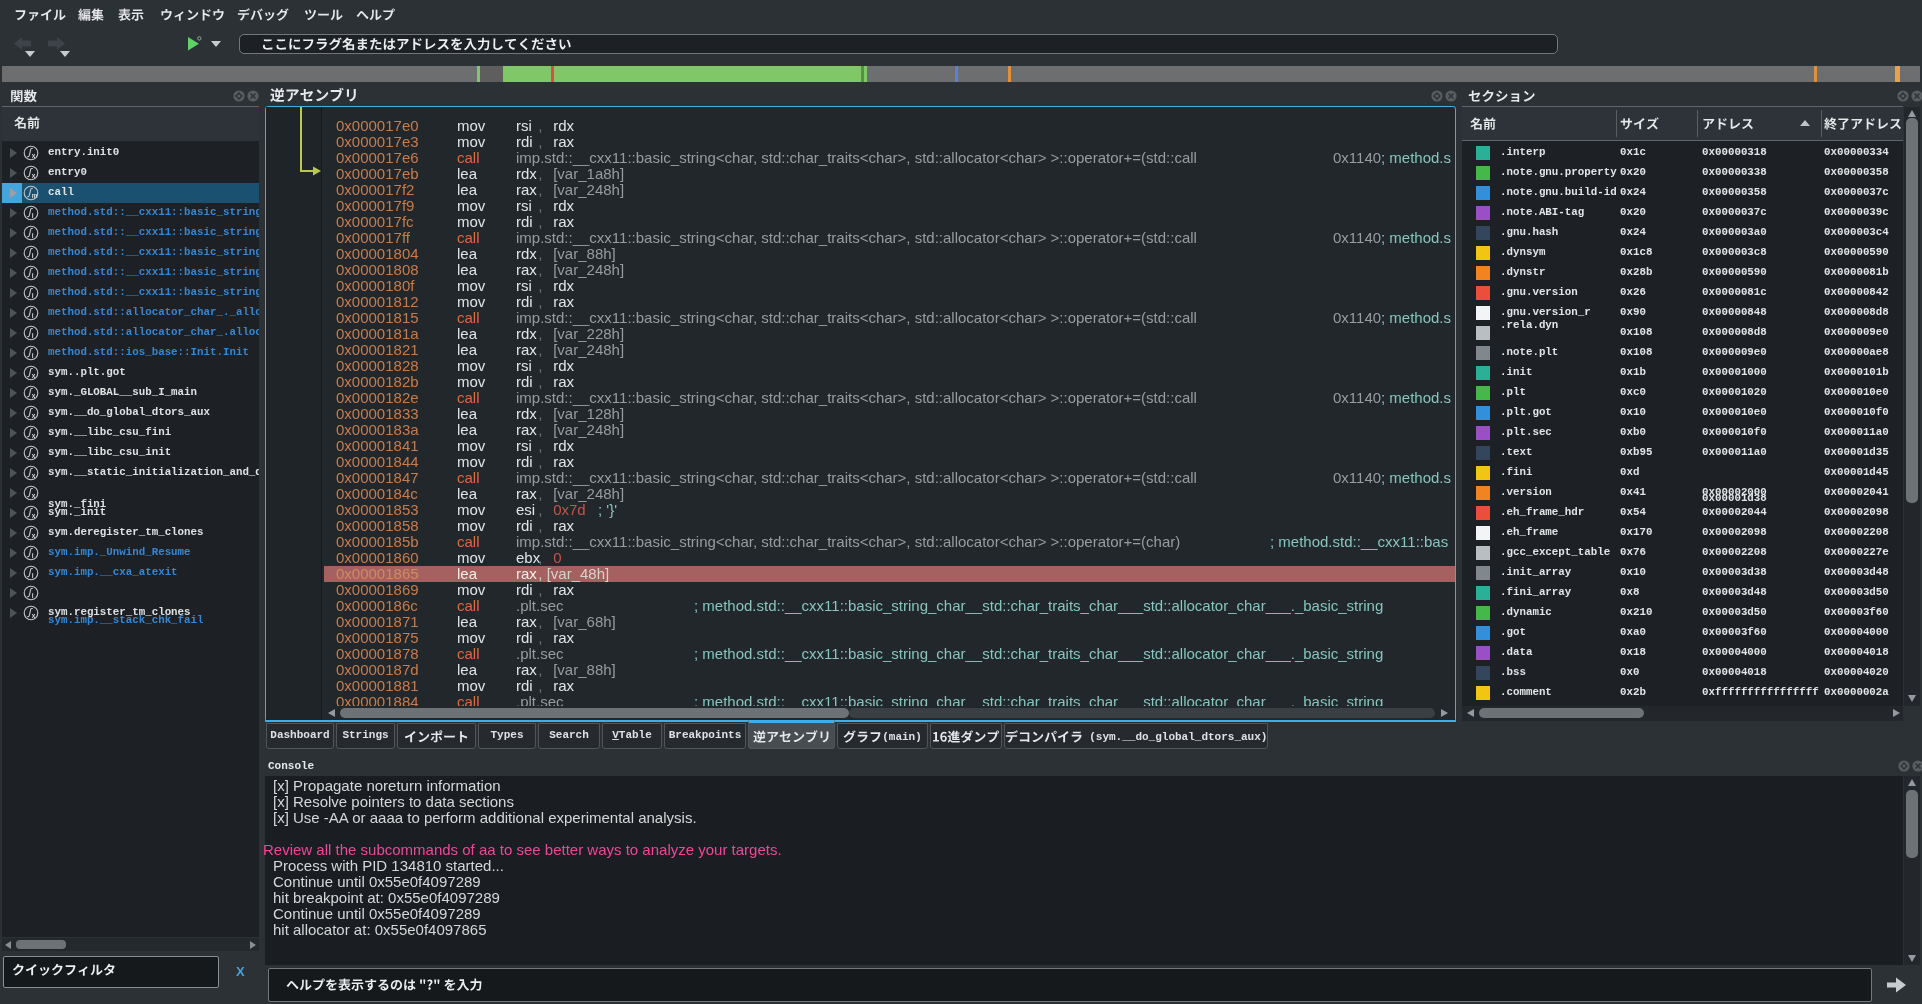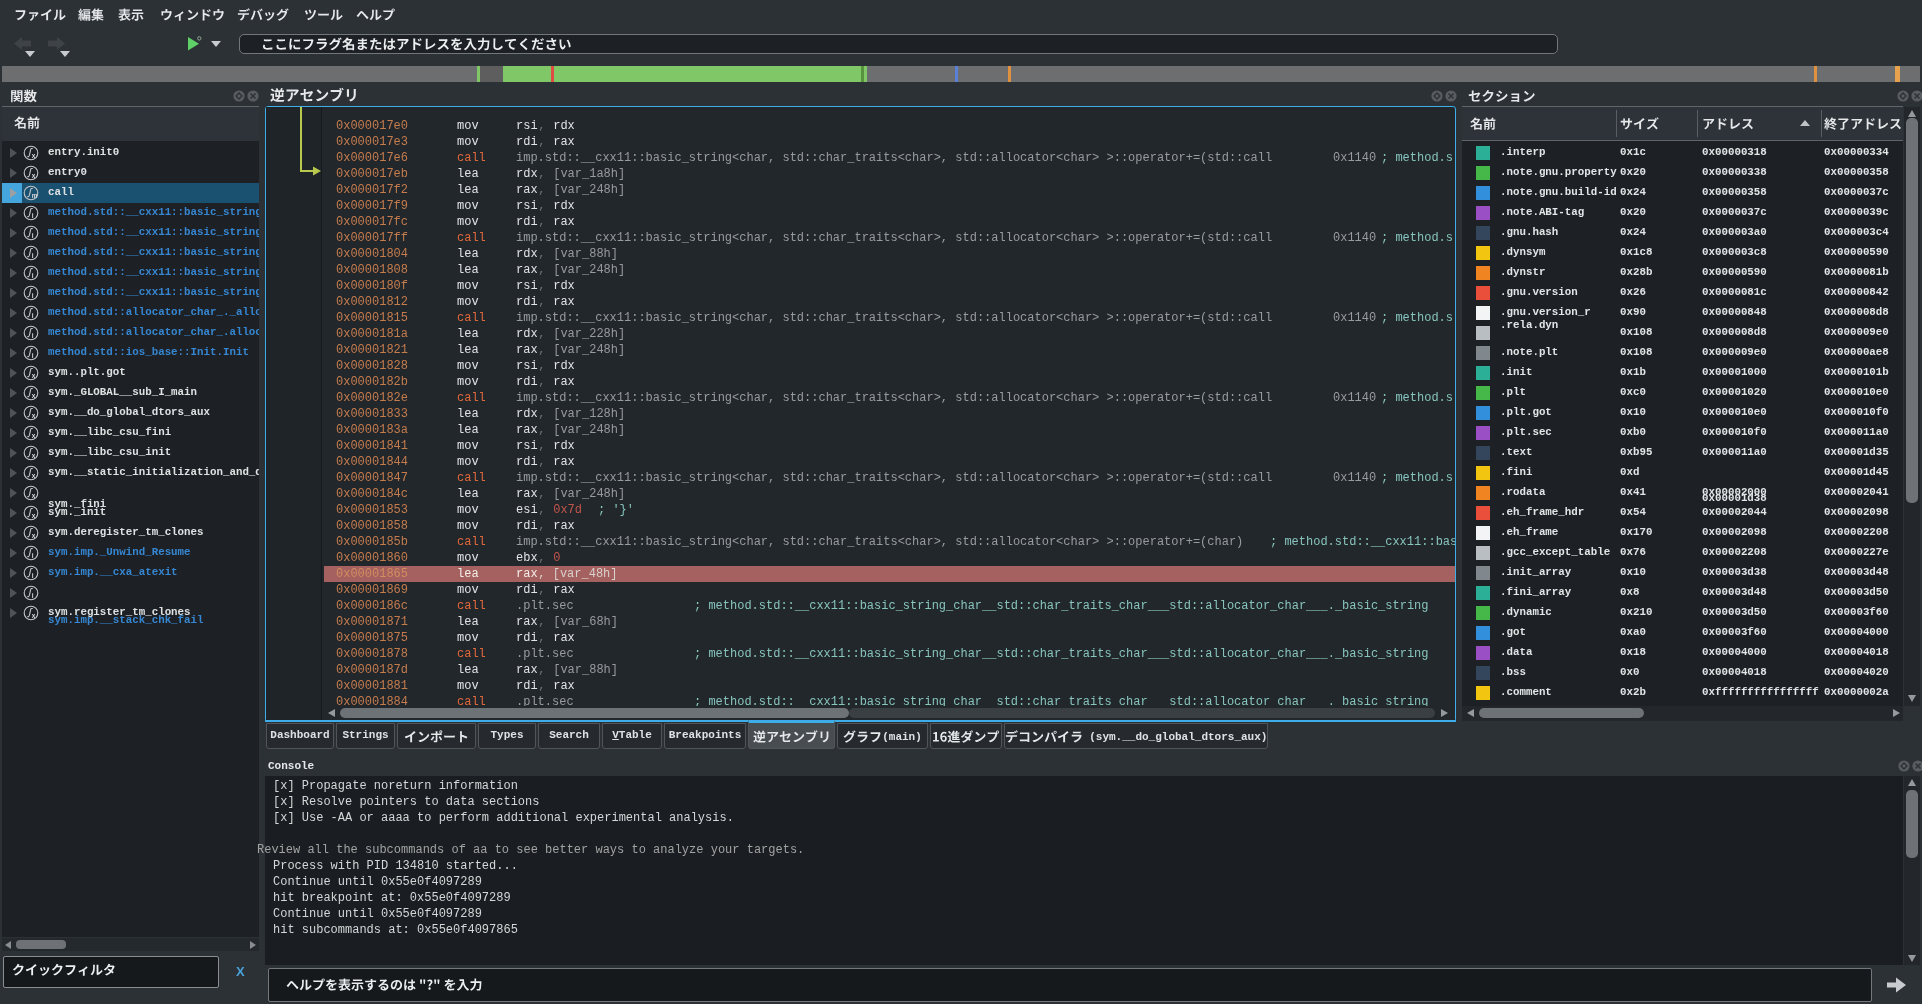--- a/index.html
+++ b/index.html
@@ -1,17 +1,17 @@
 <!DOCTYPE html>
 <html><head><meta charset="utf-8"><style>
 html,body{margin:0;padding:0}
 #r{position:relative;width:1922px;height:1004px;background:#2c3136;overflow:hidden;
    font-family:"Liberation Sans",sans-serif}
 .a{position:absolute}
-.m{font-family:Liberation Mono, monospace;font-size:12px;white-space:pre}
+.m{font-family:Liberation Sans, sans-serif;font-size:15px;white-space:pre}
 .fn{font-family:"Liberation Mono",monospace;font-weight:bold;font-size:10.8px;white-space:pre}
 .tabt{font-family:"Liberation Mono",monospace;font-weight:bold;font-size:11px;color:#dfe2e4;white-space:pre}
 .tri{width:0;height:0;position:absolute}
 </style></head><body>
 <div id="r">
 <svg style="position:absolute;left:14px;top:4.7px;overflow:visible" width="54" height="20" viewBox="0 -14.6 54 20">
       <path d="M11.6 -8.7Q11.5 -8.5 11.4 -8.2Q11.3 -8 11.3 -7.8Q11.2 -7.3 11 -6.7Q10.8 -6.1 10.6 -5.4Q10.4 -4.8 10 -4.2Q9.7 -3.6 9.3 -3Q8.7 -2.2 8 -1.6Q7.2 -0.9 6.2 -0.3Q5.3 0.2 4.1 0.6L2.7 -1Q4 -1.3 4.9 -1.7Q5.9 -2.2 6.6 -2.8Q7.3 -3.4 7.8 -4Q8.2 -4.6 8.5 -5.2Q8.8 -5.9 9 -6.5Q9.2 -7.1 9.3 -7.7Q9.1 -7.7 8.7 -7.7Q8.2 -7.7 7.6 -7.7Q7 -7.7 6.3 -7.7Q5.7 -7.7 5.1 -7.7Q4.5 -7.7 4 -7.7Q3.5 -7.7 3.2 -7.7Q2.8 -7.7 2.4 -7.7Q2 -7.7 1.7 -7.6V-9.5Q1.9 -9.5 2.2 -9.4Q2.4 -9.4 2.7 -9.4Q3 -9.4 3.2 -9.4Q3.4 -9.4 3.8 -9.4Q4.2 -9.4 4.7 -9.4Q5.2 -9.4 5.8 -9.4Q6.3 -9.4 6.9 -9.4Q7.4 -9.4 7.9 -9.4Q8.4 -9.4 8.8 -9.4Q9.1 -9.4 9.3 -9.4Q9.5 -9.4 9.7 -9.4Q10 -9.4 10.3 -9.5Z M24.6 -6.5Q24.5 -6.4 24.3 -6.2Q24.2 -6.1 24.2 -6Q24 -5.7 23.7 -5.3Q23.4 -4.9 23.1 -4.4Q22.7 -4 22.3 -3.6Q21.9 -3.2 21.6 -2.9L20.3 -3.8Q20.6 -4.1 21 -4.4Q21.4 -4.8 21.7 -5.1Q22 -5.5 22.1 -5.8Q22 -5.8 21.6 -5.8Q21.1 -5.8 20.6 -5.8Q20 -5.8 19.3 -5.8Q18.7 -5.8 18.1 -5.8Q17.5 -5.8 17.1 -5.8Q16.7 -5.8 16.5 -5.8Q16.2 -5.8 15.9 -5.8Q15.5 -5.7 15.2 -5.7V-7.4Q15.5 -7.3 15.8 -7.3Q16.2 -7.3 16.5 -7.3Q16.7 -7.3 17.1 -7.3Q17.6 -7.3 18.2 -7.3Q18.9 -7.3 19.6 -7.3Q20.3 -7.3 20.9 -7.3Q21.5 -7.3 22 -7.3Q22.4 -7.3 22.5 -7.3Q22.7 -7.3 22.9 -7.3Q23.1 -7.3 23.3 -7.3Q23.5 -7.3 23.6 -7.4ZM20.1 -5.1Q20.1 -4.4 20 -3.7Q20 -3 19.8 -2.3Q19.7 -1.6 19.4 -1Q19.1 -0.4 18.5 0.2Q17.9 0.8 17 1.3L15.6 0.2Q15.9 0.1 16.1 -0.1Q16.4 -0.2 16.7 -0.4Q17.4 -0.9 17.8 -1.5Q18.1 -2 18.3 -2.7Q18.4 -3.4 18.4 -4.2Q18.4 -4.4 18.4 -4.7Q18.3 -4.9 18.3 -5.1Z M26.8 -5.1Q28.6 -5.5 30 -6.1Q31.4 -6.7 32.5 -7.4Q33.2 -7.8 33.8 -8.3Q34.5 -8.9 35.1 -9.5Q35.7 -10 36.2 -10.5L37.6 -9.2Q37 -8.6 36.3 -8Q35.5 -7.4 34.8 -6.9Q34 -6.3 33.2 -5.9Q32.5 -5.4 31.6 -5Q30.7 -4.5 29.7 -4.1Q28.6 -3.7 27.6 -3.4ZM32.2 -6.5 34.1 -7V-1.1Q34.1 -0.8 34.1 -0.5Q34.1 -0.2 34.1 0.1Q34.1 0.4 34.2 0.6H32.1Q32.1 0.4 32.2 0.1Q32.2 -0.2 32.2 -0.5Q32.2 -0.8 32.2 -1.1Z M45.5 -0.3Q45.6 -0.5 45.6 -0.7Q45.6 -1 45.6 -1.2Q45.6 -1.4 45.6 -1.8Q45.6 -2.2 45.6 -2.9Q45.6 -3.5 45.6 -4.2Q45.6 -4.9 45.6 -5.6Q45.6 -6.3 45.6 -7Q45.6 -7.6 45.6 -8.1Q45.6 -8.6 45.6 -8.8Q45.6 -9.3 45.6 -9.6Q45.5 -9.9 45.5 -9.9H47.5Q47.5 -9.9 47.4 -9.6Q47.4 -9.3 47.4 -8.8Q47.4 -8.6 47.4 -8.2Q47.4 -7.7 47.4 -7.2Q47.4 -6.6 47.4 -6Q47.4 -5.3 47.4 -4.7Q47.4 -4.1 47.4 -3.5Q47.4 -3 47.4 -2.6Q47.4 -2.2 47.4 -2Q47.9 -2.3 48.5 -2.7Q49.1 -3.1 49.6 -3.6Q50.2 -4.1 50.6 -4.8L51.6 -3.3Q51.1 -2.6 50.3 -2Q49.5 -1.3 48.7 -0.7Q47.9 -0.2 47.2 0.2Q47 0.3 46.8 0.4Q46.7 0.5 46.6 0.6ZM39.5 -0.5Q40.4 -1.1 40.9 -1.9Q41.5 -2.8 41.7 -3.6Q41.9 -4 41.9 -4.6Q42 -5.3 42.1 -6Q42.1 -6.7 42.1 -7.4Q42.1 -8.1 42.1 -8.7Q42.1 -9.1 42.1 -9.4Q42 -9.7 42 -9.9H43.9Q43.9 -9.9 43.9 -9.7Q43.9 -9.5 43.8 -9.3Q43.8 -9 43.8 -8.8Q43.8 -8.2 43.8 -7.4Q43.8 -6.7 43.7 -5.9Q43.7 -5.1 43.6 -4.4Q43.6 -3.6 43.4 -3.2Q43.1 -2.1 42.5 -1.1Q41.9 -0.2 41.1 0.6Z" fill="#e6e8ea"></path>
     </svg>
 <svg style="position:absolute;left:78px;top:4.7px;overflow:visible" width="28" height="20" viewBox="0 -14.6 28 20">
       <path d="M8.1 -4.1H9V1.1H8.1ZM9.6 -4.1H10.5V1.1H9.6ZM5 -10.3H12.4V-9H5ZM7 -2.3H11.8V-1.2H7ZM5.5 -8.4H6.9V-5.7Q6.9 -5 6.8 -4.1Q6.7 -3.2 6.6 -2.3Q6.4 -1.3 6.1 -0.5Q5.8 0.4 5.3 1.1Q5.2 1 5 0.8Q4.8 0.6 4.6 0.5Q4.4 0.3 4.2 0.3Q4.7 -0.4 4.9 -1.1Q5.2 -1.9 5.3 -2.7Q5.4 -3.5 5.5 -4.3Q5.5 -5 5.5 -5.7ZM6.1 -8.4H12.1V-5.1H6.1V-6.3H10.6V-7.2H6.1ZM6.5 -4.5H11.9V-3.4H7.5V1.2H6.5ZM11.1 -4.5H12.3V-0.2Q12.3 0.2 12.3 0.5Q12.2 0.8 12 0.9Q11.8 1.1 11.5 1.1Q11.2 1.2 10.9 1.2Q10.8 0.9 10.7 0.5Q10.6 0.2 10.5 -0.1Q10.7 -0.1 10.8 -0.1Q10.9 -0.1 11 -0.1Q11.1 -0.1 11.1 -0.2ZM2.3 -11 3.7 -10.6Q3.4 -10.1 3.1 -9.5Q2.8 -9 2.6 -8.5Q2.3 -8 2 -7.7L1 -8.1Q1.3 -8.5 1.5 -9Q1.7 -9.5 2 -10Q2.2 -10.6 2.3 -11ZM3.7 -9.5 5 -8.9Q4.5 -8.2 4 -7.4Q3.4 -6.6 2.9 -5.9Q2.4 -5.1 1.9 -4.6L1 -5Q1.4 -5.5 1.8 -6Q2.1 -6.6 2.5 -7.2Q2.9 -7.8 3.2 -8.4Q3.5 -9 3.7 -9.5ZM0.3 -8 1.1 -9.1Q1.4 -8.8 1.8 -8.4Q2.1 -8 2.4 -7.7Q2.7 -7.3 2.8 -7L2 -5.8Q1.9 -6.2 1.6 -6.5Q1.3 -6.9 1 -7.3Q0.6 -7.7 0.3 -8ZM3.3 -6.4 4.4 -6.9Q4.6 -6.4 4.8 -5.9Q5 -5.4 5.2 -4.9Q5.3 -4.4 5.4 -4L4.3 -3.5Q4.3 -3.9 4.1 -4.4Q4 -4.9 3.8 -5.5Q3.6 -6 3.3 -6.4ZM0.3 -5.3Q1.1 -5.4 2.2 -5.4Q3.4 -5.5 4.5 -5.6L4.6 -4.3Q3.5 -4.2 2.4 -4.1Q1.3 -4.1 0.4 -4ZM3.5 -3.1 4.6 -3.5Q4.8 -2.9 5 -2.2Q5.2 -1.6 5.2 -1.1L4.1 -0.7Q4.1 -1.2 3.9 -1.9Q3.8 -2.6 3.5 -3.1ZM0.8 -3.4 2 -3.2Q1.9 -2.3 1.7 -1.4Q1.5 -0.5 1.3 0.2Q1.1 0.1 0.9 -0Q0.7 -0.1 0.5 -0.2Q0.3 -0.3 0.2 -0.4Q0.5 -0.9 0.6 -1.8Q0.8 -2.6 0.8 -3.4ZM2.2 -4.6H3.5V1.2H2.2Z M13.6 -3H25.4V-1.8H13.6ZM16.1 -7.9H24V-6.9H16.1ZM16.1 -6.3H24V-5.3H16.1ZM15.8 -9.6H24.7V-8.4H15.8ZM19.1 -8.9H20.6V-4.3H19.1ZM18.7 -3.9H20.2V1.2H18.7ZM18.6 -2.5 19.7 -2Q19.2 -1.5 18.6 -1Q17.9 -0.5 17.2 -0.2Q16.5 0.2 15.7 0.6Q14.9 0.9 14.2 1.1Q14 0.8 13.7 0.4Q13.4 0 13.2 -0.2Q13.9 -0.4 14.7 -0.6Q15.5 -0.8 16.2 -1.2Q16.9 -1.5 17.5 -1.8Q18.1 -2.2 18.6 -2.5ZM20.4 -2.6Q20.8 -2.2 21.4 -1.8Q22 -1.5 22.7 -1.2Q23.4 -0.9 24.2 -0.6Q25 -0.4 25.7 -0.2Q25.5 -0.1 25.3 0.1Q25.2 0.4 25 0.6Q24.8 0.8 24.7 1Q24 0.8 23.2 0.5Q22.5 0.2 21.7 -0.2Q21 -0.6 20.4 -1Q19.7 -1.5 19.2 -2ZM19.7 -11 21.5 -10.8Q21.2 -10.3 20.8 -9.7Q20.5 -9.2 20.2 -8.8L18.8 -9.1Q19.1 -9.5 19.3 -10.1Q19.6 -10.6 19.7 -11ZM16.4 -11.1 18 -10.8Q17.5 -10 17 -9.3Q16.5 -8.5 15.8 -7.8Q15.2 -7.1 14.4 -6.5Q14.2 -6.6 14 -6.8Q13.9 -7 13.6 -7.2Q13.4 -7.4 13.3 -7.5Q14 -8 14.6 -8.6Q15.2 -9.2 15.6 -9.9Q16.1 -10.5 16.4 -11.1ZM15.1 -8.8H16.6V-4.8H25V-3.6H15.1Z" fill="#e6e8ea"></path>
@@ -451,21 +451,21 @@
 <div class="fn a" style="left:1500px;top:446px;color:#e3e5e7">.text</div>
 <div class="fn a" style="left:1620px;top:446px;color:#e3e5e7">0xb95</div>
 <div class="fn a" style="left:1702px;top:446px;color:#e3e5e7">0x000011a0</div>
 <div class="fn a" style="left:1824px;top:446px;color:#e3e5e7">0x00001d35</div>
 <div class="a" style="left:1476px;top:466px;width:14px;height:14px;background:#f2c511"></div>
 <div class="fn a" style="left:1500px;top:466px;color:#e3e5e7">.fini</div>
 <div class="fn a" style="left:1620px;top:466px;color:#e3e5e7">0xd</div>
 <div class="fn a" style="left:1702px;top:492px;color:#e3e5e7">0x00001d38</div>
 <div class="fn a" style="left:1824px;top:466px;color:#e3e5e7">0x00001d45</div>
 <div class="a" style="left:1476px;top:486px;width:14px;height:14px;background:#ef8421"></div>
-<div class="fn a" style="left:1500px;top:486px;color:#e3e5e7">.rodata</div>
+<div class="fn a" style="left:1500px;top:486px;color:#e3e5e7">.version</div>
 <div class="fn a" style="left:1620px;top:486px;color:#e3e5e7">0x41</div>
 <div class="fn a" style="left:1702px;top:486px;color:#e3e5e7">0x00002000</div>
 <div class="fn a" style="left:1824px;top:486px;color:#e3e5e7">0x00002041</div>
 <div class="a" style="left:1476px;top:506px;width:14px;height:14px;background:#e94f3a"></div>
 <div class="fn a" style="left:1500px;top:506px;color:#e3e5e7">.eh_frame_hdr</div>
 <div class="fn a" style="left:1620px;top:506px;color:#e3e5e7">0x54</div>
 <div class="fn a" style="left:1702px;top:506px;color:#e3e5e7">0x00002044</div>
 <div class="fn a" style="left:1824px;top:506px;color:#e3e5e7">0x00002098</div>
 <div class="a" style="left:1476px;top:526px;width:14px;height:14px;background:#f2f4f5"></div>
 <div class="fn a" style="left:1500px;top:526px;color:#e3e5e7">.eh_frame</div>
@@ -524,26 +524,26 @@
 <svg class="a" style="left:1898px;top:760px" width="26" height="12" viewBox="0 0 26 12">
       <circle cx="6" cy="6" r="5.6" fill="#595d61"></circle>
       <rect x="3.9" y="3.9" width="4.2" height="4.2" fill="none" stroke="#2c3136" stroke-width="1.3" transform="rotate(45 6 6)"></rect>
       <circle cx="20" cy="6" r="5.6" fill="#595d61"></circle>
       <path d="M17.5 3.5 L22.5 8.5 M22.5 3.5 L17.5 8.5" stroke="#2c3136" stroke-width="1.4"></path>
     </svg>
 <div class="a" style="left:265px;top:776px;width:1638px;height:189px;background:#1a1d21"></div>
 <div class="m a" style="left:273px;top:778px;height:16px;line-height:16px;color:#d4d8d8">[x] Propagate noreturn information</div>
 <div class="m a" style="left:273px;top:794px;height:16px;line-height:16px;color:#d4d8d8">[x] Resolve pointers to data sections</div>
 <div class="m a" style="left:273px;top:810px;height:16px;line-height:16px;color:#d4d8d8">[x] Use -AA or aaaa to perform additional experimental analysis.</div>
-<div class="m a" style="left:257px;top:842px;height:16px;line-height:16px;color:#a3a3a3">Review all the subcommands of aa to see better ways to analyze your targets.</div>
+<div class="m a" style="left:263px;top:842px;height:16px;line-height:16px;color:#ec4899">Review all the subcommands of aa to see better ways to analyze your targets.</div>
 <div class="m a" style="left:273px;top:858px;height:16px;line-height:16px;color:#d4d8d8">Process with PID 134810 started...</div>
 <div class="m a" style="left:273px;top:874px;height:16px;line-height:16px;color:#d4d8d8">Continue until 0x55e0f4097289</div>
 <div class="m a" style="left:273px;top:890px;height:16px;line-height:16px;color:#d4d8d8">hit breakpoint at: 0x55e0f4097289</div>
 <div class="m a" style="left:273px;top:906px;height:16px;line-height:16px;color:#d4d8d8">Continue until 0x55e0f4097289</div>
-<div class="m a" style="left:273px;top:922px;height:16px;line-height:16px;color:#d4d8d8">hit subcommands at: 0x55e0f4097865</div>
+<div class="m a" style="left:273px;top:922px;height:16px;line-height:16px;color:#d4d8d8">hit allocator at: 0x55e0f4097865</div>
 <div class="a" style="left:1904px;top:776px;width:16px;height:189px;background:#23272b"></div>
 <div class="tri a" style="left:1908px;top:779px;border-left:4.5px solid transparent;border-right:4.5px solid transparent;border-bottom:7px solid #9599a0"></div>
 <div class="a" style="left:1906px;top:790px;width:12px;height:68px;background:#6d7276;border-radius:5px"></div>
 <div class="tri a" style="left:1908px;top:955px;border-left:4.5px solid transparent;border-right:4.5px solid transparent;border-top:7px solid #9599a0"></div>
 <div class="a" style="left:268px;top:968px;width:1604px;height:34px;background:#16191c;border:1.5px solid #74787c;border-radius:2px;box-sizing:border-box"></div>
 <svg style="position:absolute;left:286px;top:975.4px;overflow:visible" width="198" height="20" viewBox="0 -14.6 198 20">
       <path d="M0.6 -3.9Q0.8 -4.2 1.1 -4.4Q1.3 -4.6 1.6 -4.9Q1.9 -5.1 2.1 -5.5Q2.4 -5.8 2.8 -6.2Q3.1 -6.6 3.4 -7Q3.8 -7.5 4.1 -7.8Q4.7 -8.5 5.3 -8.6Q5.9 -8.7 6.7 -8Q7.1 -7.6 7.6 -7.1Q8 -6.6 8.5 -6.1Q8.9 -5.7 9.3 -5.3Q9.8 -4.8 10.3 -4.2Q10.9 -3.6 11.5 -3Q12 -2.4 12.5 -1.8L11.1 -0.3Q10.7 -0.8 10.2 -1.4Q9.7 -2 9.2 -2.6Q8.7 -3.2 8.4 -3.6Q8.1 -3.9 7.7 -4.3Q7.4 -4.7 7.1 -5.1Q6.7 -5.5 6.4 -5.8Q6.2 -6.1 6 -6.2Q5.7 -6.6 5.4 -6.5Q5.2 -6.5 4.9 -6.2Q4.7 -5.9 4.5 -5.6Q4.2 -5.2 3.9 -4.9Q3.7 -4.5 3.4 -4.1Q3.2 -3.8 3 -3.5Q2.7 -3.2 2.5 -2.9Q2.3 -2.6 2.1 -2.3Z M19.5 -0.3Q19.6 -0.5 19.6 -0.7Q19.6 -1 19.6 -1.2Q19.6 -1.4 19.6 -1.8Q19.6 -2.2 19.6 -2.9Q19.6 -3.5 19.6 -4.2Q19.6 -4.9 19.6 -5.6Q19.6 -6.3 19.6 -7Q19.6 -7.6 19.6 -8.1Q19.6 -8.6 19.6 -8.8Q19.6 -9.3 19.6 -9.6Q19.5 -9.9 19.5 -9.9H21.5Q21.5 -9.9 21.4 -9.6Q21.4 -9.3 21.4 -8.8Q21.4 -8.6 21.4 -8.2Q21.4 -7.7 21.4 -7.2Q21.4 -6.6 21.4 -6Q21.4 -5.3 21.4 -4.7Q21.4 -4.1 21.4 -3.5Q21.4 -3 21.4 -2.6Q21.4 -2.2 21.4 -2Q21.9 -2.3 22.5 -2.7Q23.1 -3.1 23.6 -3.6Q24.2 -4.1 24.6 -4.8L25.6 -3.3Q25.1 -2.6 24.3 -2Q23.5 -1.3 22.7 -0.7Q21.9 -0.2 21.2 0.2Q21 0.3 20.8 0.4Q20.7 0.5 20.6 0.6ZM13.5 -0.5Q14.4 -1.1 14.9 -1.9Q15.5 -2.8 15.7 -3.6Q15.9 -4 15.9 -4.6Q16 -5.3 16.1 -6Q16.1 -6.7 16.1 -7.4Q16.1 -8.1 16.1 -8.7Q16.1 -9.1 16.1 -9.4Q16 -9.7 16 -9.9H17.9Q17.9 -9.9 17.9 -9.7Q17.9 -9.5 17.8 -9.3Q17.8 -9 17.8 -8.8Q17.8 -8.2 17.8 -7.4Q17.8 -6.7 17.7 -5.9Q17.7 -5.1 17.6 -4.4Q17.6 -3.6 17.4 -3.2Q17.1 -2.1 16.5 -1.1Q15.9 -0.2 15.1 0.6Z M36.5 -9.5Q36.5 -9.2 36.7 -9Q36.9 -8.8 37.2 -8.8Q37.5 -8.8 37.7 -9Q38 -9.2 38 -9.5Q38 -9.8 37.7 -10.1Q37.5 -10.3 37.2 -10.3Q36.9 -10.3 36.7 -10.1Q36.5 -9.8 36.5 -9.5ZM35.6 -9.5Q35.6 -10 35.9 -10.3Q36.1 -10.7 36.4 -10.9Q36.8 -11.1 37.2 -11.1Q37.6 -11.1 38 -10.9Q38.3 -10.7 38.5 -10.3Q38.8 -10 38.8 -9.5Q38.8 -9.1 38.5 -8.8Q38.3 -8.4 38 -8.2Q37.6 -8 37.2 -8Q36.8 -8 36.4 -8.2Q36.1 -8.4 35.9 -8.8Q35.6 -9.1 35.6 -9.5ZM37.2 -8.5Q37.1 -8.3 37.1 -8.1Q37 -7.8 36.9 -7.6Q36.8 -7.1 36.7 -6.5Q36.5 -5.9 36.3 -5.3Q36 -4.7 35.7 -4Q35.4 -3.4 35 -2.9Q34.4 -2.1 33.6 -1.4Q32.8 -0.7 31.9 -0.2Q30.9 0.3 29.8 0.7L28.3 -0.8Q29.6 -1.1 30.6 -1.6Q31.5 -2.1 32.2 -2.6Q32.9 -3.2 33.4 -3.9Q33.9 -4.4 34.2 -5.1Q34.5 -5.7 34.7 -6.4Q34.9 -7 35 -7.6Q34.8 -7.6 34.3 -7.6Q33.9 -7.6 33.3 -7.6Q32.7 -7.6 32 -7.6Q31.3 -7.6 30.7 -7.6Q30.1 -7.6 29.6 -7.6Q29.1 -7.6 28.9 -7.6Q28.5 -7.6 28 -7.5Q27.6 -7.5 27.4 -7.5V-9.3Q27.6 -9.3 27.8 -9.3Q28.1 -9.3 28.4 -9.2Q28.7 -9.2 28.9 -9.2Q29.1 -9.2 29.5 -9.2Q29.9 -9.2 30.4 -9.2Q30.9 -9.2 31.5 -9.2Q32 -9.2 32.6 -9.2Q33.1 -9.2 33.6 -9.2Q34.1 -9.2 34.4 -9.2Q34.8 -9.2 34.9 -9.2Q35.1 -9.2 35.4 -9.2Q35.7 -9.3 35.9 -9.3Z M45.3 -10.4Q45.3 -10.1 45.1 -9.5Q45 -9 44.7 -8.3Q44.5 -7.8 44.2 -7.3Q44 -6.7 43.7 -6.3Q43.8 -6.4 44.1 -6.5Q44.4 -6.5 44.7 -6.6Q44.9 -6.6 45.2 -6.6Q46 -6.6 46.5 -6.1Q47.1 -5.7 47.1 -4.8Q47.1 -4.5 47.1 -4.1Q47.1 -3.7 47.1 -3.3Q47.1 -2.9 47.1 -2.5Q47.1 -2.1 47.1 -1.8H45.5Q45.6 -2 45.6 -2.3Q45.6 -2.7 45.6 -3Q45.6 -3.3 45.6 -3.6Q45.6 -4 45.6 -4.2Q45.6 -4.8 45.3 -5.1Q45 -5.3 44.5 -5.3Q44 -5.3 43.5 -5.1Q42.9 -4.8 42.5 -4.4Q42.2 -4.1 41.9 -3.8Q41.7 -3.4 41.3 -3L39.9 -4Q40.8 -4.8 41.4 -5.6Q42 -6.3 42.4 -7Q42.9 -7.7 43.1 -8.4Q43.3 -8.9 43.5 -9.5Q43.6 -10.1 43.6 -10.6ZM40.4 -9.2Q40.9 -9.2 41.6 -9.1Q42.2 -9.1 42.7 -9.1Q43.6 -9.1 44.6 -9.1Q45.6 -9.2 46.7 -9.3Q47.7 -9.3 48.7 -9.5L48.7 -8Q48 -7.9 47.2 -7.8Q46.4 -7.8 45.5 -7.7Q44.7 -7.7 44 -7.6Q43.2 -7.6 42.6 -7.6Q42.4 -7.6 42 -7.6Q41.6 -7.6 41.2 -7.7Q40.8 -7.7 40.4 -7.7ZM50.7 -5.5Q50.5 -5.5 50.2 -5.4Q50 -5.3 49.7 -5.2Q49.4 -5.1 49.2 -5Q48.5 -4.7 47.7 -4.4Q46.8 -4 45.9 -3.6Q45.3 -3.3 44.9 -3Q44.5 -2.7 44.3 -2.4Q44.1 -2.1 44.1 -1.7Q44.1 -1.4 44.2 -1.2Q44.4 -1.1 44.6 -1Q44.8 -0.9 45.2 -0.8Q45.5 -0.8 46 -0.8Q46.8 -0.8 47.8 -0.9Q48.8 -1 49.7 -1.1L49.7 0.5Q49.2 0.6 48.6 0.6Q48 0.7 47.3 0.7Q46.6 0.8 46 0.8Q45 0.8 44.1 0.6Q43.3 0.4 42.9 -0.1Q42.4 -0.6 42.4 -1.4Q42.4 -2.1 42.7 -2.6Q43 -3.2 43.5 -3.6Q44 -4.1 44.6 -4.4Q45.3 -4.8 45.8 -5.1Q46.4 -5.4 46.9 -5.6Q47.4 -5.8 47.8 -6Q48.2 -6.2 48.6 -6.4Q49 -6.5 49.4 -6.7Q49.7 -6.9 50.1 -7Z M53.2 -10.2H63.9V-8.9H53.2ZM53.8 -8.2H63.3V-7H53.8ZM52.7 -6.2H64.3V-4.9H52.7ZM57.7 -11H59.3V-5.1H57.7ZM57.7 -5.7 59 -5.1Q58.5 -4.5 57.8 -4Q57.2 -3.5 56.4 -3.1Q55.6 -2.6 54.8 -2.2Q54 -1.9 53.2 -1.6Q53.1 -1.8 52.9 -2.1Q52.8 -2.3 52.6 -2.5Q52.4 -2.7 52.2 -2.9Q53 -3.1 53.8 -3.4Q54.6 -3.7 55.3 -4.1Q56 -4.5 56.6 -4.9Q57.3 -5.3 57.7 -5.7ZM59.9 -5.5Q60.3 -4.2 60.9 -3.2Q61.5 -2.1 62.4 -1.4Q63.4 -0.6 64.7 -0.3Q64.6 -0.1 64.4 0.1Q64.2 0.4 64 0.7Q63.8 0.9 63.7 1.1Q62.3 0.6 61.3 -0.3Q60.3 -1.1 59.6 -2.4Q58.9 -3.6 58.5 -5.2ZM62.9 -4.7 64.2 -3.7Q63.7 -3.4 63.2 -3.1Q62.7 -2.7 62.2 -2.4Q61.6 -2.1 61.2 -1.9L60.2 -2.7Q60.6 -3 61.1 -3.3Q61.6 -3.6 62.1 -4Q62.6 -4.4 62.9 -4.7ZM53.6 -0.3Q54.4 -0.4 55.4 -0.6Q56.4 -0.8 57.6 -1.1Q58.7 -1.3 59.8 -1.6L59.9 -0.2Q58.9 0.1 57.9 0.3Q56.8 0.6 55.9 0.8Q54.9 1 54.1 1.1ZM55.4 -2.9 56.4 -4 56.9 -3.8V-0.1H55.4Z M70.7 -6.2H72.4V-0.7Q72.4 -0 72.2 0.4Q72.1 0.7 71.6 0.9Q71.1 1.1 70.5 1.1Q69.9 1.2 69 1.2Q69 0.8 68.8 0.3Q68.6 -0.1 68.4 -0.5Q68.8 -0.5 69.2 -0.5Q69.6 -0.5 69.9 -0.5Q70.2 -0.5 70.4 -0.5Q70.5 -0.5 70.6 -0.5Q70.7 -0.6 70.7 -0.7ZM67.6 -4.6 69.2 -4.1Q68.9 -3.4 68.5 -2.6Q68.1 -1.9 67.7 -1.2Q67.2 -0.5 66.7 -0Q66.6 -0.2 66.3 -0.4Q66 -0.5 65.8 -0.7Q65.5 -0.9 65.3 -1Q66 -1.6 66.6 -2.6Q67.2 -3.6 67.6 -4.6ZM73.7 -4 75.2 -4.6Q75.6 -4 76.1 -3.3Q76.5 -2.6 76.8 -1.9Q77.2 -1.3 77.4 -0.7L75.7 0Q75.6 -0.5 75.3 -1.2Q75 -1.9 74.6 -2.7Q74.1 -3.4 73.7 -4ZM66.9 -10.2H76.1V-8.7H66.9ZM65.7 -7.1H77.3V-5.5H65.7Z M86.5 -10.5Q86.5 -10.4 86.5 -10.1Q86.4 -9.9 86.4 -9.7Q86.4 -9.5 86.4 -9.4Q86.4 -9.1 86.4 -8.7Q86.4 -8.2 86.4 -7.7Q86.4 -7.2 86.4 -6.6Q86.4 -6.1 86.4 -5.6Q86.4 -5.1 86.4 -4.8L84.8 -5.4Q84.8 -5.6 84.8 -6Q84.8 -6.4 84.8 -6.9Q84.8 -7.4 84.8 -7.9Q84.8 -8.4 84.8 -8.8Q84.7 -9.1 84.7 -9.4Q84.7 -9.7 84.7 -10.1Q84.6 -10.4 84.6 -10.5ZM79.1 -8.9Q79.7 -8.9 80.4 -8.9Q81.2 -8.9 82 -8.9Q82.8 -8.9 83.5 -8.9Q84.3 -8.9 85 -9Q85.6 -9 86.1 -9Q86.6 -9 87.2 -9Q87.8 -9 88.4 -9Q88.9 -9 89.4 -9Q89.9 -9 90.2 -9L90.1 -7.4Q89.5 -7.5 88.5 -7.5Q87.5 -7.5 86.1 -7.5Q85.2 -7.5 84.3 -7.5Q83.4 -7.5 82.5 -7.4Q81.6 -7.4 80.8 -7.4Q79.9 -7.3 79.2 -7.3ZM86.2 -5Q86.2 -4 85.9 -3.3Q85.7 -2.5 85.2 -2.2Q84.7 -1.8 83.9 -1.8Q83.5 -1.8 83.1 -2Q82.7 -2.1 82.4 -2.4Q82.1 -2.7 81.9 -3.2Q81.7 -3.6 81.7 -4.2Q81.7 -5 82 -5.5Q82.4 -6 83 -6.4Q83.6 -6.7 84.3 -6.7Q85.1 -6.7 85.7 -6.3Q86.3 -5.9 86.6 -5.2Q86.9 -4.6 86.9 -3.8Q86.9 -3.1 86.7 -2.4Q86.5 -1.8 86 -1.1Q85.5 -0.4 84.7 0.1Q83.9 0.6 82.7 1L81.3 -0.4Q82.1 -0.6 82.9 -0.9Q83.6 -1.1 84.1 -1.5Q84.7 -2 85 -2.6Q85.3 -3.2 85.3 -4Q85.3 -4.7 85 -5Q84.7 -5.3 84.2 -5.3Q84 -5.3 83.7 -5.2Q83.5 -5.1 83.4 -4.8Q83.2 -4.6 83.2 -4.3Q83.2 -3.8 83.5 -3.5Q83.8 -3.3 84.2 -3.3Q84.5 -3.3 84.8 -3.5Q85 -3.7 85.1 -4.1Q85.2 -4.6 85 -5.3Z M93.9 -9.9Q94.1 -9.9 94.4 -9.9Q94.8 -9.8 95 -9.8Q95.2 -9.8 95.7 -9.8Q96.1 -9.9 96.6 -9.9Q97.1 -9.9 97.7 -9.9Q98.2 -9.9 98.6 -9.9Q99 -9.9 99.3 -10Q99.7 -10 99.9 -10Q100.1 -10.1 100.2 -10.1L101.1 -8.9Q100.9 -8.8 100.6 -8.7Q100.4 -8.5 100.2 -8.3Q99.9 -8.2 99.6 -7.9Q99.2 -7.6 98.8 -7.3Q98.4 -6.9 98 -6.6Q97.6 -6.3 97.3 -6.1Q97.6 -6.1 97.9 -6.2Q98.2 -6.2 98.5 -6.2Q99.6 -6.2 100.5 -5.8Q101.4 -5.3 101.9 -4.6Q102.4 -3.9 102.4 -2.9Q102.4 -1.9 101.9 -1.1Q101.4 -0.2 100.3 0.3Q99.3 0.8 97.7 0.8Q96.8 0.8 96.1 0.5Q95.4 0.2 94.9 -0.2Q94.5 -0.7 94.5 -1.4Q94.5 -1.9 94.8 -2.4Q95.1 -2.8 95.6 -3.1Q96.2 -3.4 96.9 -3.4Q97.8 -3.4 98.4 -3Q99 -2.7 99.3 -2.1Q99.7 -1.5 99.7 -0.8L98.2 -0.6Q98.1 -1.3 97.8 -1.7Q97.4 -2.2 96.9 -2.2Q96.5 -2.2 96.3 -2Q96.1 -1.8 96.1 -1.5Q96.1 -1.2 96.4 -0.9Q96.8 -0.7 97.4 -0.7Q98.5 -0.7 99.2 -1Q100 -1.3 100.3 -1.8Q100.7 -2.3 100.7 -2.9Q100.7 -3.5 100.4 -4Q100 -4.4 99.4 -4.7Q98.8 -4.9 98 -4.9Q97.3 -4.9 96.6 -4.7Q96 -4.5 95.4 -4.2Q94.9 -3.8 94.4 -3.4Q93.9 -2.9 93.3 -2.3L92.1 -3.5Q92.5 -3.8 92.9 -4.1Q93.4 -4.5 93.8 -4.9Q94.3 -5.3 94.7 -5.6Q95.1 -6 95.4 -6.2Q95.7 -6.4 96 -6.7Q96.4 -7 96.8 -7.3Q97.2 -7.7 97.5 -8Q97.9 -8.2 98.1 -8.5Q97.9 -8.5 97.6 -8.4Q97.3 -8.4 96.9 -8.4Q96.6 -8.4 96.2 -8.4Q95.8 -8.4 95.5 -8.3Q95.2 -8.3 95 -8.3Q94.7 -8.3 94.4 -8.3Q94.1 -8.2 93.9 -8.2Z M111.7 -8.9Q111.6 -7.9 111.3 -6.8Q111.1 -5.7 110.8 -4.5Q110.4 -3.2 109.9 -2.3Q109.4 -1.3 108.8 -0.8Q108.2 -0.3 107.5 -0.3Q106.8 -0.3 106.1 -0.8Q105.5 -1.3 105.2 -2.1Q104.8 -3 104.8 -4.1Q104.8 -5.2 105.3 -6.2Q105.7 -7.2 106.6 -8Q107.4 -8.8 108.5 -9.2Q109.5 -9.6 110.8 -9.6Q112 -9.6 113 -9.3Q113.9 -8.9 114.6 -8.2Q115.3 -7.5 115.7 -6.6Q116.1 -5.6 116.1 -4.6Q116.1 -3.2 115.5 -2.1Q114.9 -1.1 113.8 -0.4Q112.7 0.4 111.1 0.6L110.1 -0.9Q110.5 -1 110.8 -1Q111.1 -1.1 111.3 -1.1Q112 -1.3 112.5 -1.6Q113 -1.9 113.4 -2.3Q113.8 -2.8 114.1 -3.3Q114.3 -3.9 114.3 -4.6Q114.3 -5.4 114.1 -6Q113.8 -6.7 113.4 -7.1Q112.9 -7.6 112.3 -7.9Q111.6 -8.1 110.8 -8.1Q109.7 -8.1 108.9 -7.8Q108.1 -7.4 107.6 -6.8Q107.1 -6.2 106.8 -5.5Q106.5 -4.9 106.5 -4.3Q106.5 -3.6 106.7 -3.2Q106.8 -2.7 107 -2.5Q107.3 -2.3 107.5 -2.3Q107.8 -2.3 108.1 -2.6Q108.3 -2.9 108.6 -3.4Q108.8 -4 109.1 -4.9Q109.4 -5.8 109.6 -6.9Q109.8 -7.9 109.9 -9Z M122.1 -8Q122.6 -7.9 123.2 -7.9Q123.8 -7.9 124.4 -7.9Q125.5 -7.9 126.7 -8Q127.9 -8.1 128.9 -8.3V-6.7Q127.9 -6.5 126.7 -6.4Q125.5 -6.4 124.4 -6.4Q123.8 -6.4 123.2 -6.4Q122.7 -6.4 122.1 -6.4ZM127 -10.2Q127 -10 127 -9.8Q127 -9.6 126.9 -9.3Q126.9 -9.1 126.9 -8.8Q126.9 -8.4 126.9 -8Q126.9 -7.5 126.9 -7.1Q126.9 -6.2 126.9 -5.4Q127 -4.6 127 -4Q127 -3.3 127.1 -2.8Q127.1 -2.2 127.1 -1.8Q127.1 -1.3 127 -0.8Q126.8 -0.4 126.5 -0.1Q126.2 0.2 125.7 0.4Q125.3 0.6 124.6 0.6Q123.2 0.6 122.4 0.1Q121.6 -0.5 121.6 -1.5Q121.6 -2.2 122 -2.7Q122.3 -3.2 123 -3.5Q123.6 -3.8 124.5 -3.8Q125.5 -3.8 126.2 -3.6Q127 -3.4 127.6 -3Q128.2 -2.7 128.7 -2.3Q129.2 -1.9 129.6 -1.6L128.7 -0.2Q127.9 -0.9 127.2 -1.4Q126.5 -1.9 125.8 -2.2Q125.1 -2.5 124.4 -2.5Q123.8 -2.5 123.5 -2.3Q123.2 -2.1 123.2 -1.7Q123.2 -1.3 123.5 -1.1Q123.9 -0.9 124.4 -0.9Q124.8 -0.9 125 -1.1Q125.2 -1.2 125.3 -1.5Q125.4 -1.7 125.4 -2.1Q125.4 -2.5 125.4 -3Q125.4 -3.6 125.4 -4.2Q125.3 -4.9 125.3 -5.6Q125.3 -6.4 125.3 -7.1Q125.3 -7.8 125.3 -8.4Q125.3 -9 125.3 -9.3Q125.3 -9.5 125.2 -9.7Q125.2 -10 125.2 -10.2ZM120.7 -10Q120.6 -9.9 120.6 -9.7Q120.5 -9.4 120.5 -9.2Q120.4 -9 120.4 -8.9Q120.3 -8.6 120.2 -8.1Q120.2 -7.7 120.1 -7.1Q120 -6.5 119.9 -5.9Q119.8 -5.3 119.8 -4.8Q119.8 -4.2 119.8 -3.8Q119.8 -3.7 119.8 -3.4Q119.8 -3.2 119.8 -3Q119.9 -3.2 120 -3.5Q120.1 -3.7 120.2 -3.9Q120.3 -4.1 120.4 -4.3L121.2 -3.7Q121 -3.2 120.8 -2.6Q120.6 -2 120.5 -1.5Q120.3 -0.9 120.3 -0.6Q120.2 -0.5 120.2 -0.3Q120.2 -0.1 120.2 0Q120.2 0.1 120.2 0.3Q120.2 0.4 120.2 0.5L118.7 0.7Q118.5 -0 118.4 -1.1Q118.2 -2.2 118.2 -3.5Q118.2 -4.2 118.3 -5Q118.3 -5.8 118.4 -6.6Q118.5 -7.3 118.6 -7.9Q118.7 -8.5 118.8 -8.9Q118.8 -9.2 118.8 -9.5Q118.9 -9.9 118.9 -10.2Z M134.5 -5.5 134.1 -8.3 134.1 -10.1H136L136 -8.3L135.6 -5.5ZM137.8 -5.5 137.4 -8.3 137.3 -10.1H139.3L139.2 -8.3L138.8 -5.5Z M142.7 -3.3Q142.6 -3.9 142.8 -4.4Q142.9 -4.9 143.2 -5.3Q143.5 -5.7 143.9 -6Q144.2 -6.4 144.4 -6.7Q144.6 -7.1 144.6 -7.4Q144.6 -7.8 144.5 -8Q144.3 -8.2 144.1 -8.4Q143.9 -8.5 143.5 -8.5Q143.1 -8.5 142.7 -8.3Q142.4 -8.1 142.1 -7.8L141 -8.8Q141.5 -9.3 142.2 -9.7Q142.9 -10.1 143.7 -10.1Q144.5 -10.1 145.1 -9.8Q145.8 -9.5 146.1 -9Q146.5 -8.4 146.5 -7.6Q146.5 -7 146.2 -6.6Q146 -6.2 145.7 -5.8Q145.3 -5.4 145 -5.1Q144.7 -4.7 144.5 -4.3Q144.3 -3.8 144.4 -3.3ZM143.6 0.2Q143 0.2 142.7 -0.2Q142.4 -0.5 142.4 -1.1Q142.4 -1.6 142.7 -2Q143 -2.3 143.6 -2.3Q144.1 -2.3 144.4 -2Q144.7 -1.6 144.7 -1.1Q144.7 -0.5 144.4 -0.2Q144.1 0.2 143.6 0.2Z M148.7 -5.5 148.3 -8.3 148.2 -10.1H150.2L150.1 -8.3L149.7 -5.5ZM151.9 -5.5 151.5 -8.3 151.5 -10.1H153.4L153.4 -8.3L153 -5.5Z M163.8 -10.4Q163.8 -10.1 163.6 -9.5Q163.5 -9 163.2 -8.3Q163 -7.8 162.7 -7.3Q162.5 -6.7 162.2 -6.3Q162.4 -6.4 162.6 -6.5Q162.9 -6.5 163.2 -6.6Q163.4 -6.6 163.7 -6.6Q164.5 -6.6 165 -6.1Q165.6 -5.7 165.6 -4.8Q165.6 -4.5 165.6 -4.1Q165.6 -3.7 165.6 -3.3Q165.6 -2.9 165.6 -2.5Q165.6 -2.1 165.6 -1.8H164.1Q164.1 -2 164.1 -2.3Q164.1 -2.7 164.1 -3Q164.1 -3.3 164.1 -3.6Q164.1 -4 164.1 -4.2Q164.1 -4.8 163.8 -5.1Q163.5 -5.3 163.1 -5.3Q162.5 -5.3 162 -5.1Q161.4 -4.8 161 -4.4Q160.7 -4.1 160.5 -3.8Q160.2 -3.4 159.8 -3L158.4 -4Q159.3 -4.8 159.9 -5.6Q160.5 -6.3 160.9 -7Q161.4 -7.7 161.6 -8.4Q161.8 -8.9 162 -9.5Q162.1 -10.1 162.1 -10.6ZM158.9 -9.2Q159.4 -9.2 160.1 -9.1Q160.7 -9.1 161.2 -9.1Q162.1 -9.1 163.1 -9.1Q164.1 -9.2 165.2 -9.3Q166.2 -9.3 167.2 -9.5L167.2 -8Q166.5 -7.9 165.7 -7.8Q164.9 -7.8 164.1 -7.7Q163.2 -7.7 162.5 -7.6Q161.7 -7.6 161.1 -7.6Q160.9 -7.6 160.5 -7.6Q160.1 -7.6 159.7 -7.7Q159.3 -7.7 158.9 -7.7ZM169.2 -5.5Q169 -5.5 168.7 -5.4Q168.5 -5.3 168.2 -5.2Q167.9 -5.1 167.7 -5Q167.1 -4.7 166.2 -4.4Q165.4 -4 164.4 -3.6Q163.9 -3.3 163.5 -3Q163 -2.7 162.8 -2.4Q162.6 -2.1 162.6 -1.7Q162.6 -1.4 162.7 -1.2Q162.9 -1.1 163.1 -1Q163.3 -0.9 163.7 -0.8Q164 -0.8 164.5 -0.8Q165.3 -0.8 166.3 -0.9Q167.4 -1 168.2 -1.1L168.2 0.5Q167.7 0.6 167.1 0.6Q166.5 0.7 165.8 0.7Q165.1 0.8 164.5 0.8Q163.5 0.8 162.7 0.6Q161.9 0.4 161.4 -0.1Q160.9 -0.6 160.9 -1.4Q160.9 -2.1 161.2 -2.6Q161.5 -3.2 162 -3.6Q162.6 -4.1 163.2 -4.4Q163.8 -4.8 164.3 -5.1Q164.9 -5.4 165.4 -5.6Q165.9 -5.8 166.3 -6Q166.8 -6.2 167.1 -6.4Q167.5 -6.5 167.9 -6.7Q168.2 -6.9 168.6 -7Z M173.5 -10.3H177.2V-8.7H173.5ZM176.4 -10.3H178Q178 -9.7 178.1 -8.9Q178.1 -8.1 178.3 -7.2Q178.5 -6.3 178.8 -5.4Q179.1 -4.5 179.7 -3.6Q180.3 -2.6 181.1 -1.8Q182 -0.9 183.2 -0.2Q183 -0.1 182.8 0.1Q182.5 0.4 182.3 0.7Q182.1 0.9 181.9 1.1Q180.7 0.4 179.8 -0.6Q178.9 -1.5 178.3 -2.6Q177.7 -3.6 177.3 -4.7Q176.9 -5.8 176.7 -6.8Q176.5 -7.9 176.5 -8.8Q176.4 -9.7 176.4 -10.3ZM175.8 -7.5 177.6 -7.1Q177.2 -5.2 176.4 -3.6Q175.7 -2.1 174.7 -0.9Q173.6 0.3 172.3 1.1Q172.1 1 171.9 0.7Q171.6 0.5 171.3 0.3Q171.1 0 170.9 -0.1Q172.9 -1.2 174.1 -3Q175.3 -4.9 175.8 -7.5Z M184.5 -8.3H194.4V-6.7H184.5ZM193.8 -8.3H195.4Q195.4 -8.3 195.4 -8.2Q195.4 -8 195.4 -7.9Q195.4 -7.7 195.4 -7.6Q195.3 -5.6 195.2 -4.3Q195.1 -2.9 195 -2Q194.8 -1 194.7 -0.5Q194.5 0 194.3 0.3Q194 0.6 193.7 0.8Q193.4 0.9 193 1Q192.6 1 192 1Q191.5 1 190.9 1Q190.9 0.7 190.7 0.2Q190.6 -0.3 190.3 -0.6Q191 -0.5 191.5 -0.5Q192 -0.5 192.3 -0.5Q192.5 -0.5 192.6 -0.6Q192.7 -0.6 192.9 -0.7Q193 -0.9 193.2 -1.4Q193.3 -1.9 193.4 -2.7Q193.5 -3.6 193.6 -4.9Q193.7 -6.2 193.8 -8ZM188.5 -11H190.1V-8.3Q190.1 -7.4 190.1 -6.5Q190 -5.5 189.7 -4.4Q189.4 -3.4 188.9 -2.4Q188.4 -1.3 187.5 -0.4Q186.6 0.5 185.3 1.2Q185.2 1 185 0.8Q184.7 0.6 184.5 0.3Q184.3 0.1 184.1 -0Q185.3 -0.7 186.1 -1.5Q186.9 -2.3 187.4 -3.2Q187.9 -4.1 188.1 -5Q188.3 -5.9 188.4 -6.7Q188.5 -7.6 188.5 -8.3Z" fill="#eceeef"></path>
     </svg>
 <svg class="a" style="left:1886px;top:976px" width="21" height="18" viewBox="0 0 21 18">
       <path d="M1 6.5 h9 v-5 l10 7.5 l-10 7.5 v-5 h-9 z" fill="#c9ccce"></path>

